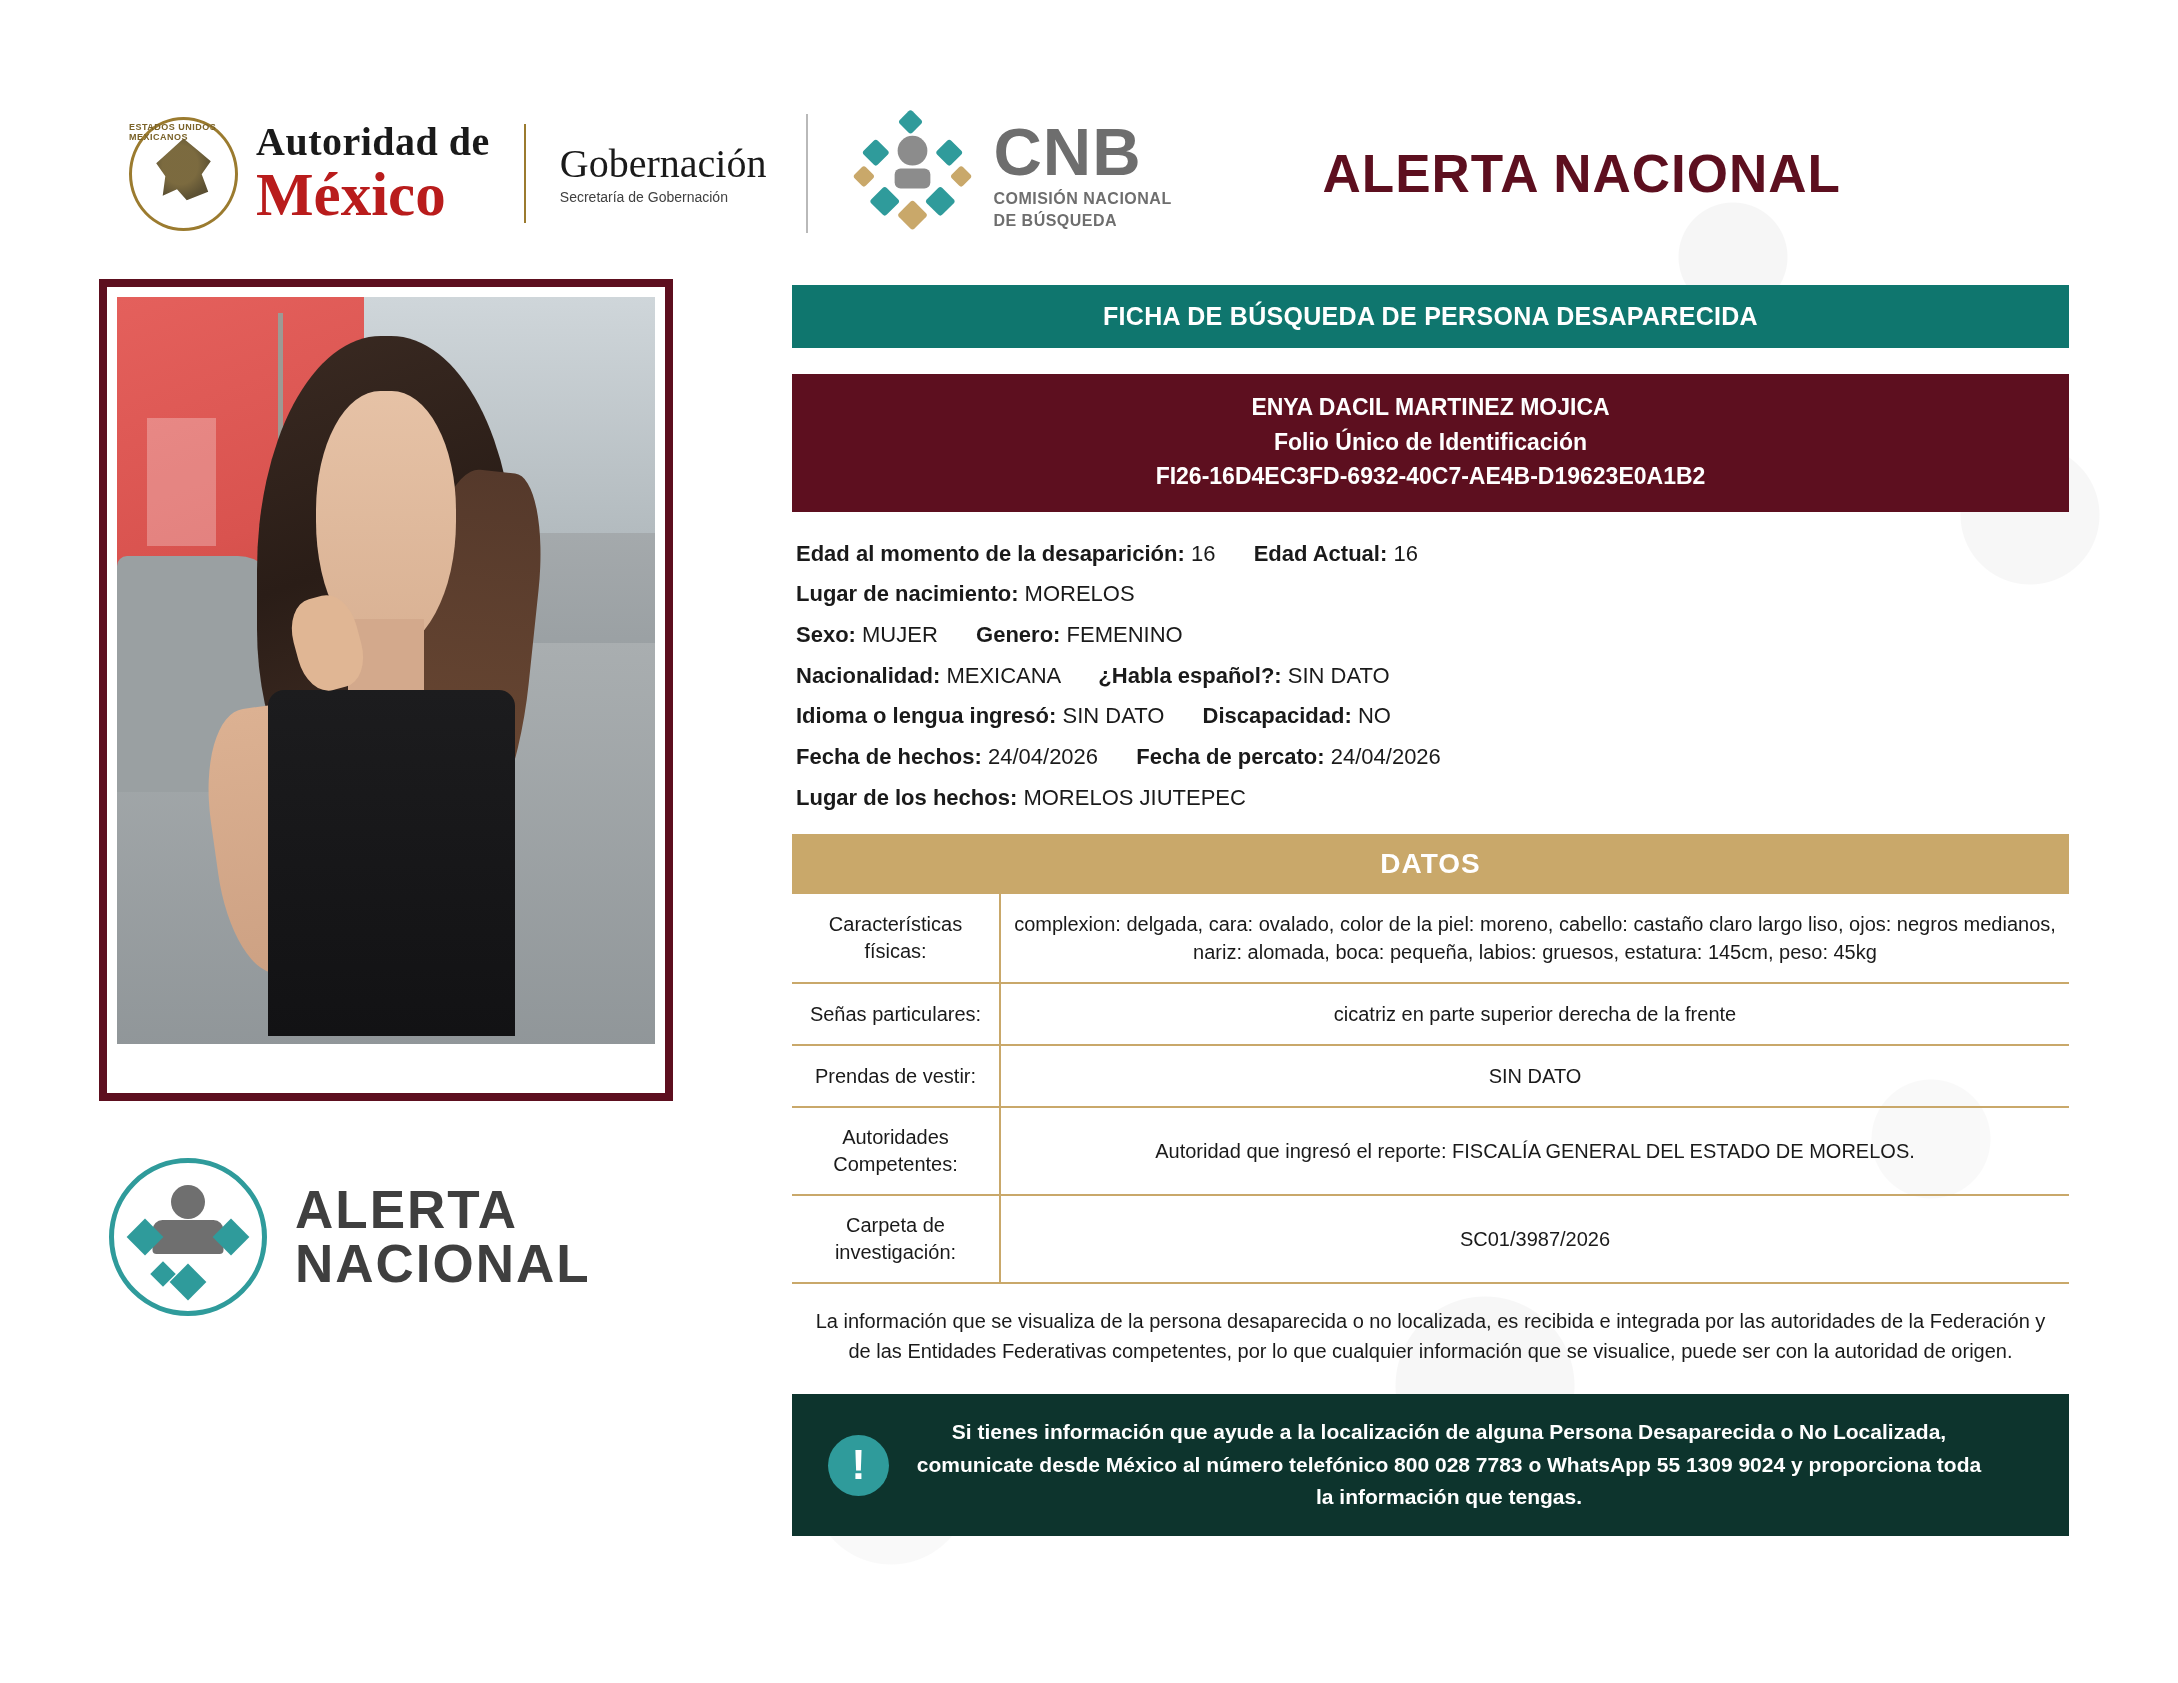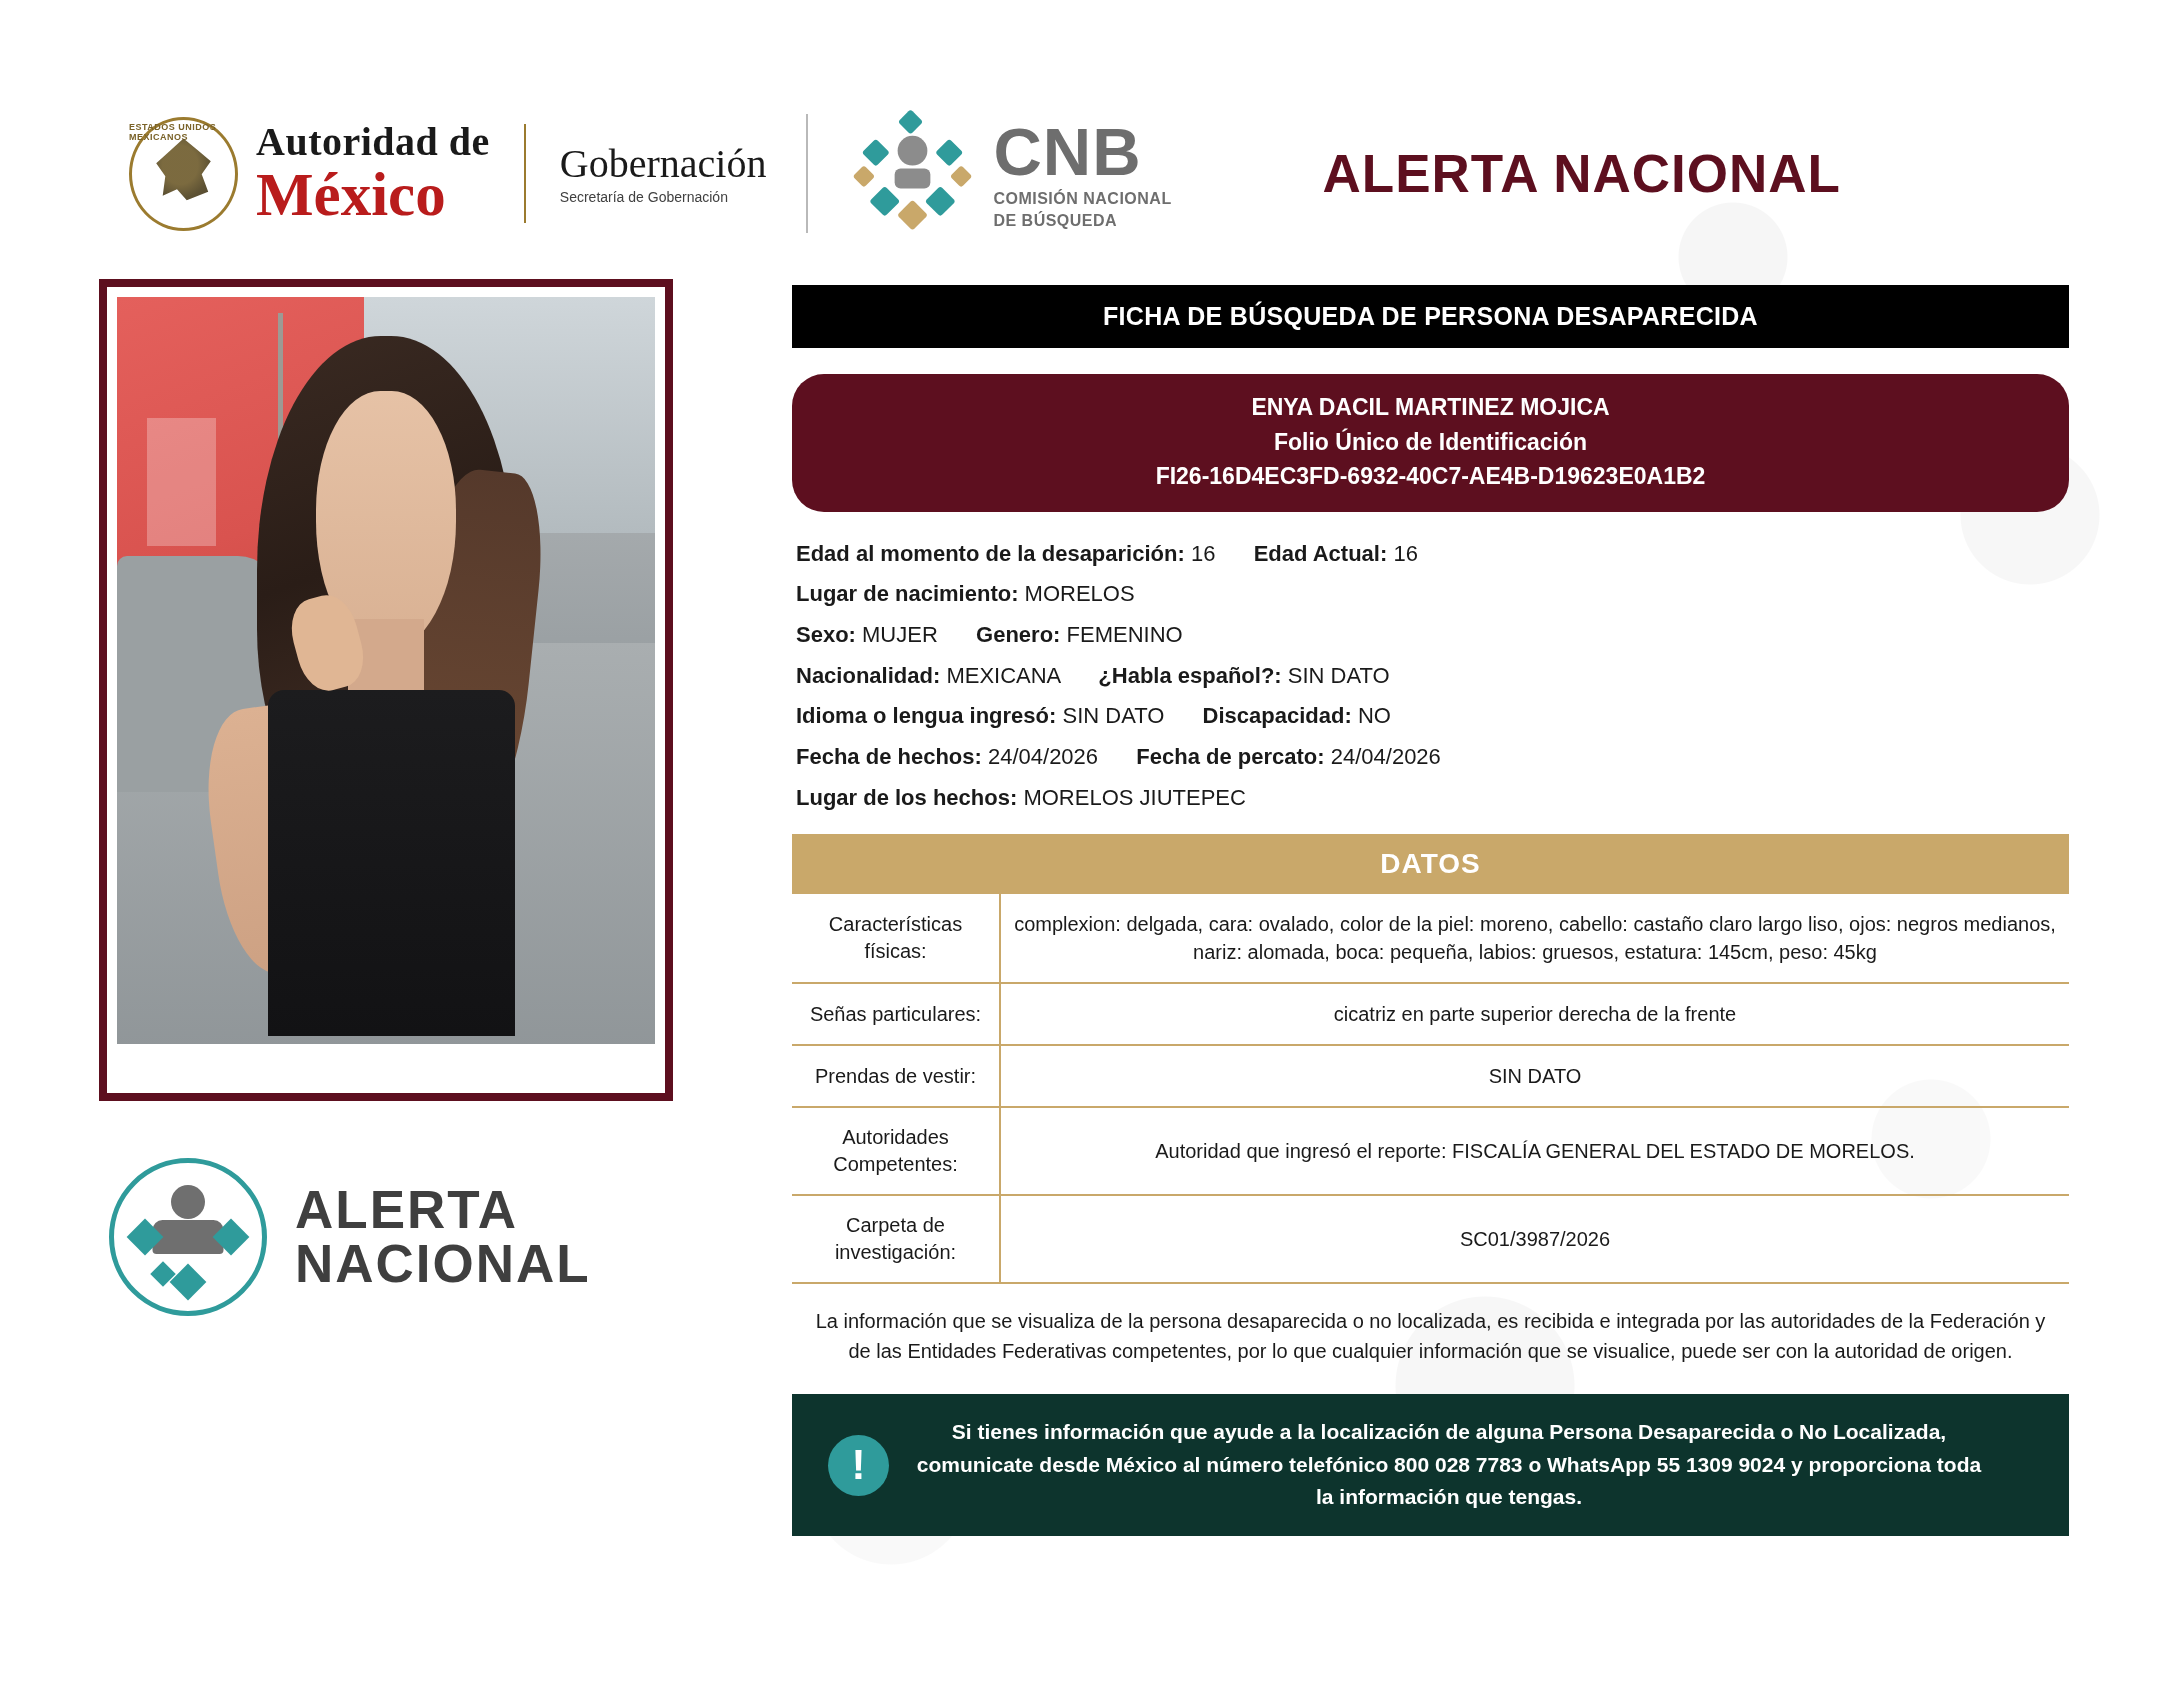--- a/index.html
+++ b/index.html
@@ -305,38 +305,37 @@
   }
 
   
   .content {
     position: absolute;
     left: 792px;
     top: 285px;
     width: 1277px;
   }
   .bar-dark {
-    background: #000000;
+    background: #0f766e;
     color: #ffffff;
     text-align: center;
     font-weight: bold;
     font-size: 25px;
     padding: 17px 10px;
     letter-spacing: 0.3px;
   }
   .name-block {
     margin-top: 26px;
     background: #5d0f1f;
     color: #ffffff;
     text-align: center;
     padding: 16px 10px 18px;
     line-height: 1.5;
     font-size: 23px;
     font-weight: bold;
-    border-radius: 32px;
   }
   .fields {
     margin-top: 22px;
     font-size: 22px;
     line-height: 1.85;
     padding-left: 4px;
   }
   .fields .lbl { font-weight: bold; }
   .fields .val { font-weight: normal; }
   .fields .gap { display: inline-block; width: 26px; }

